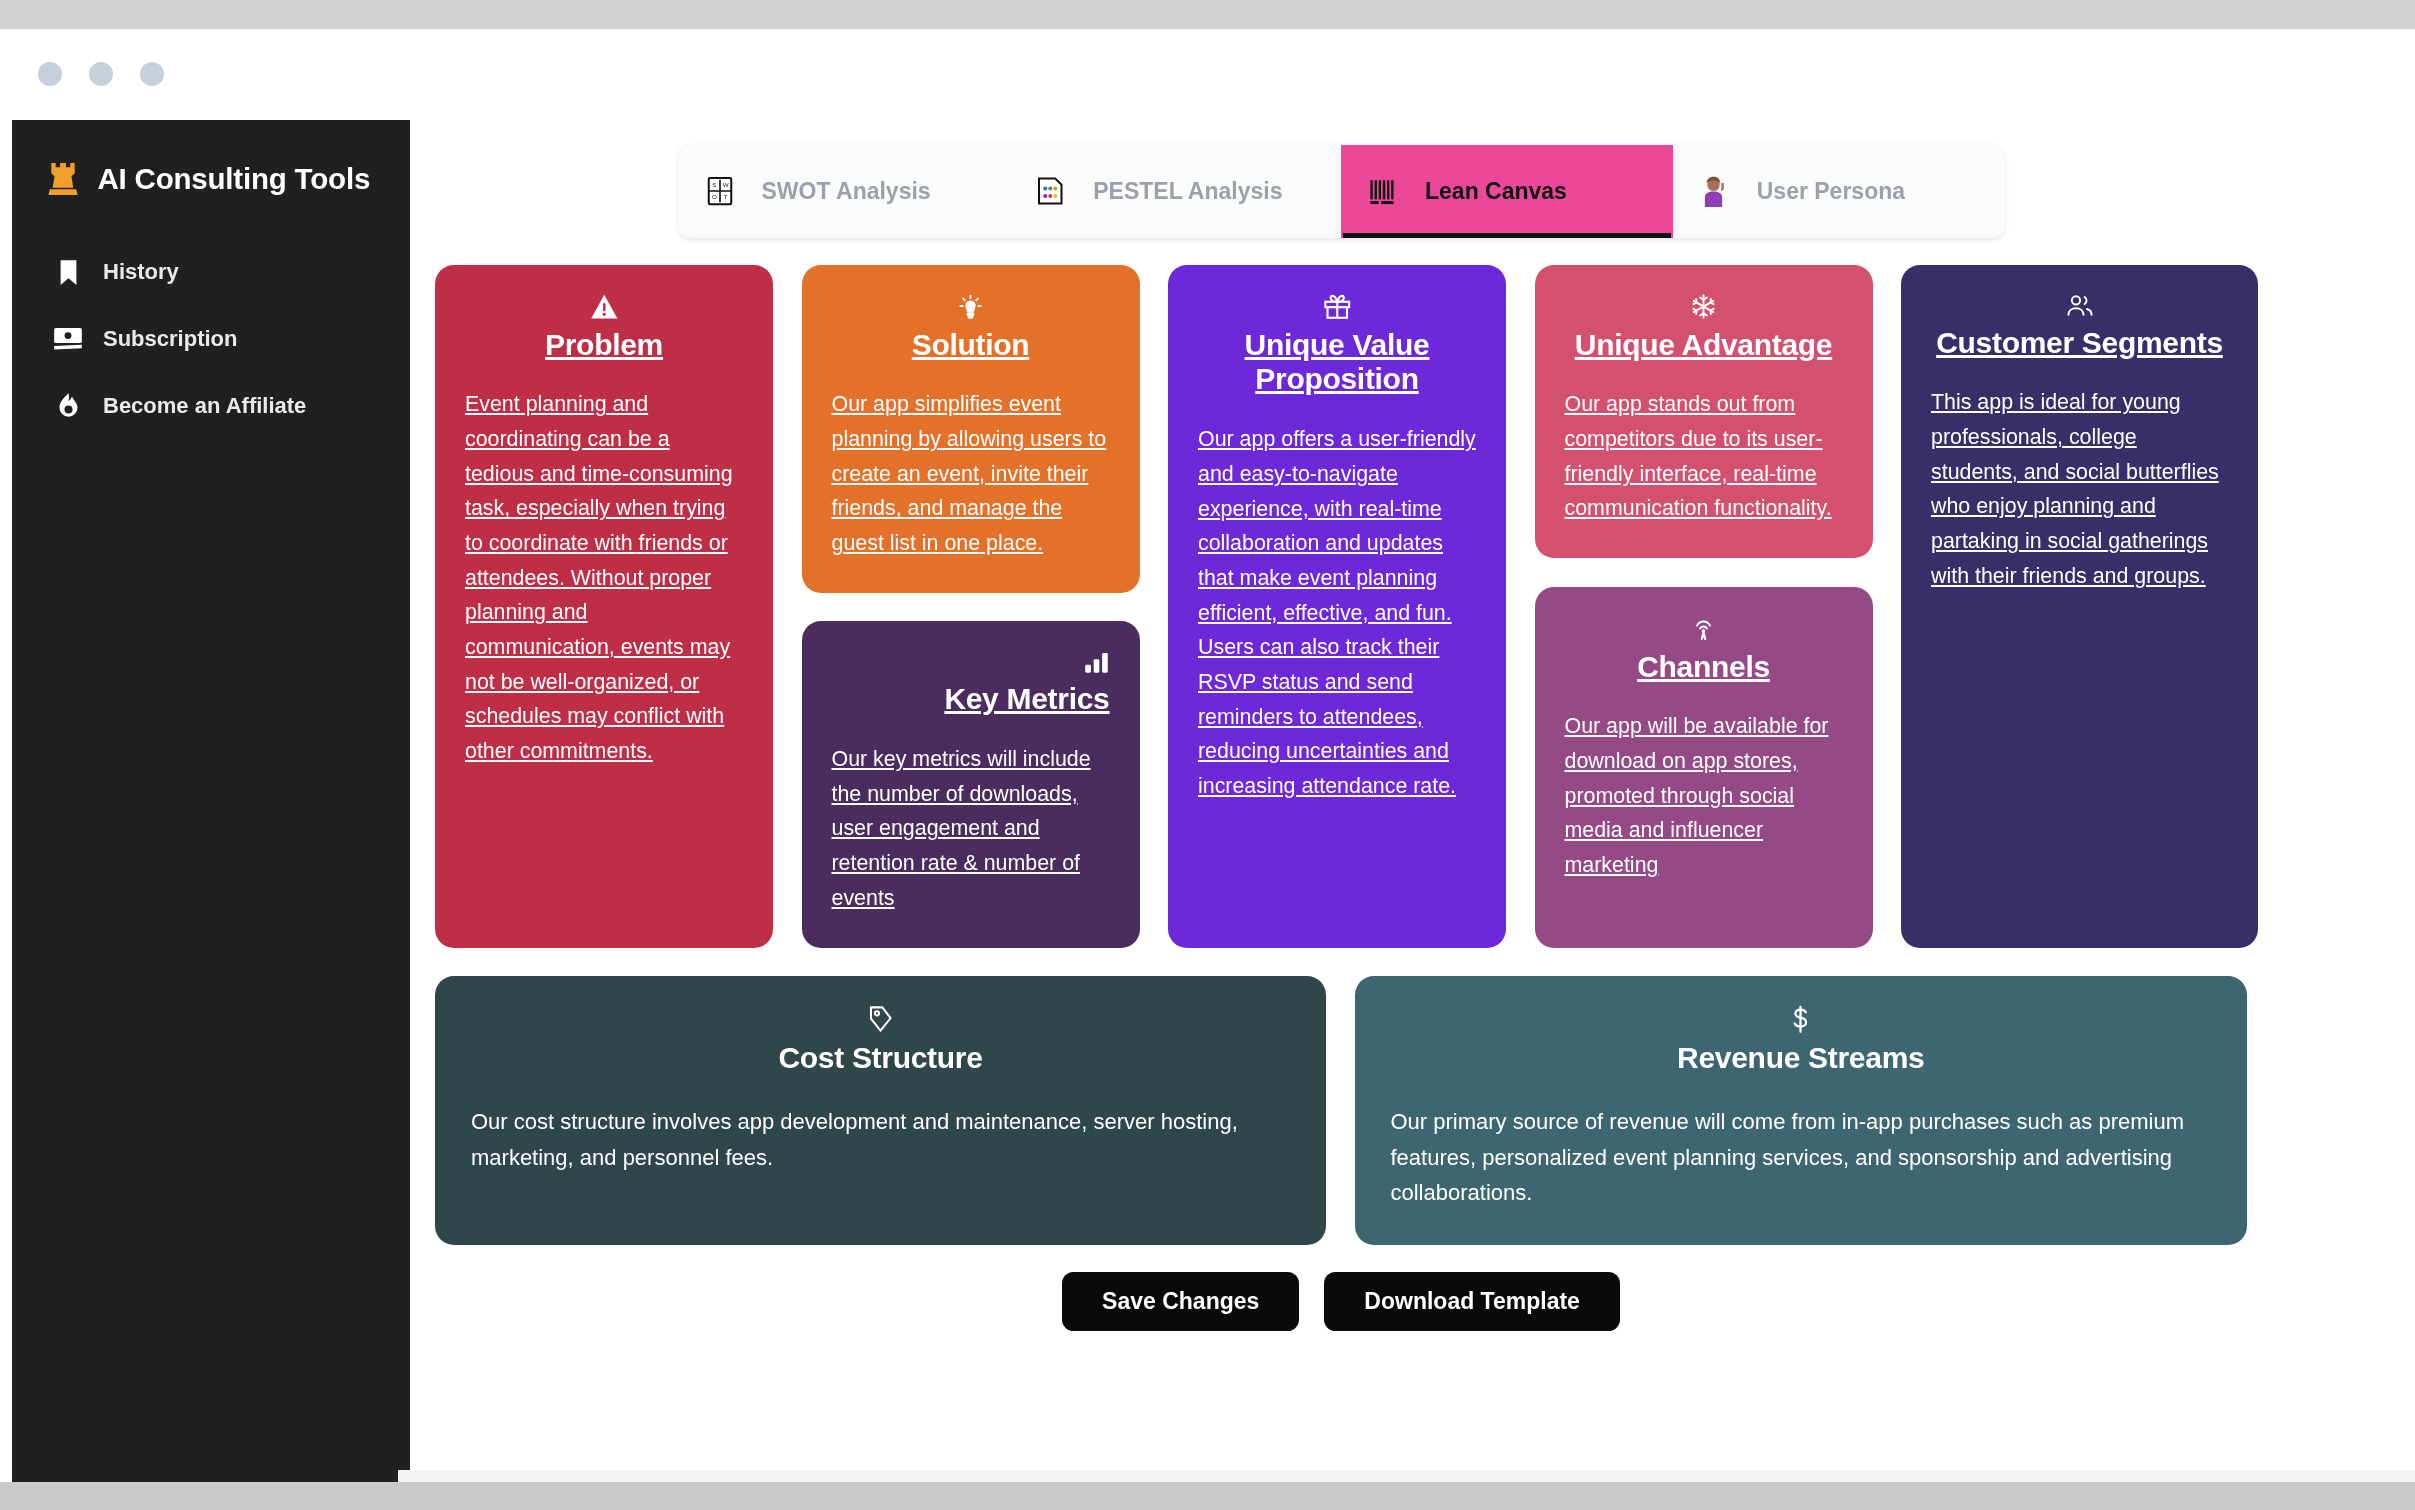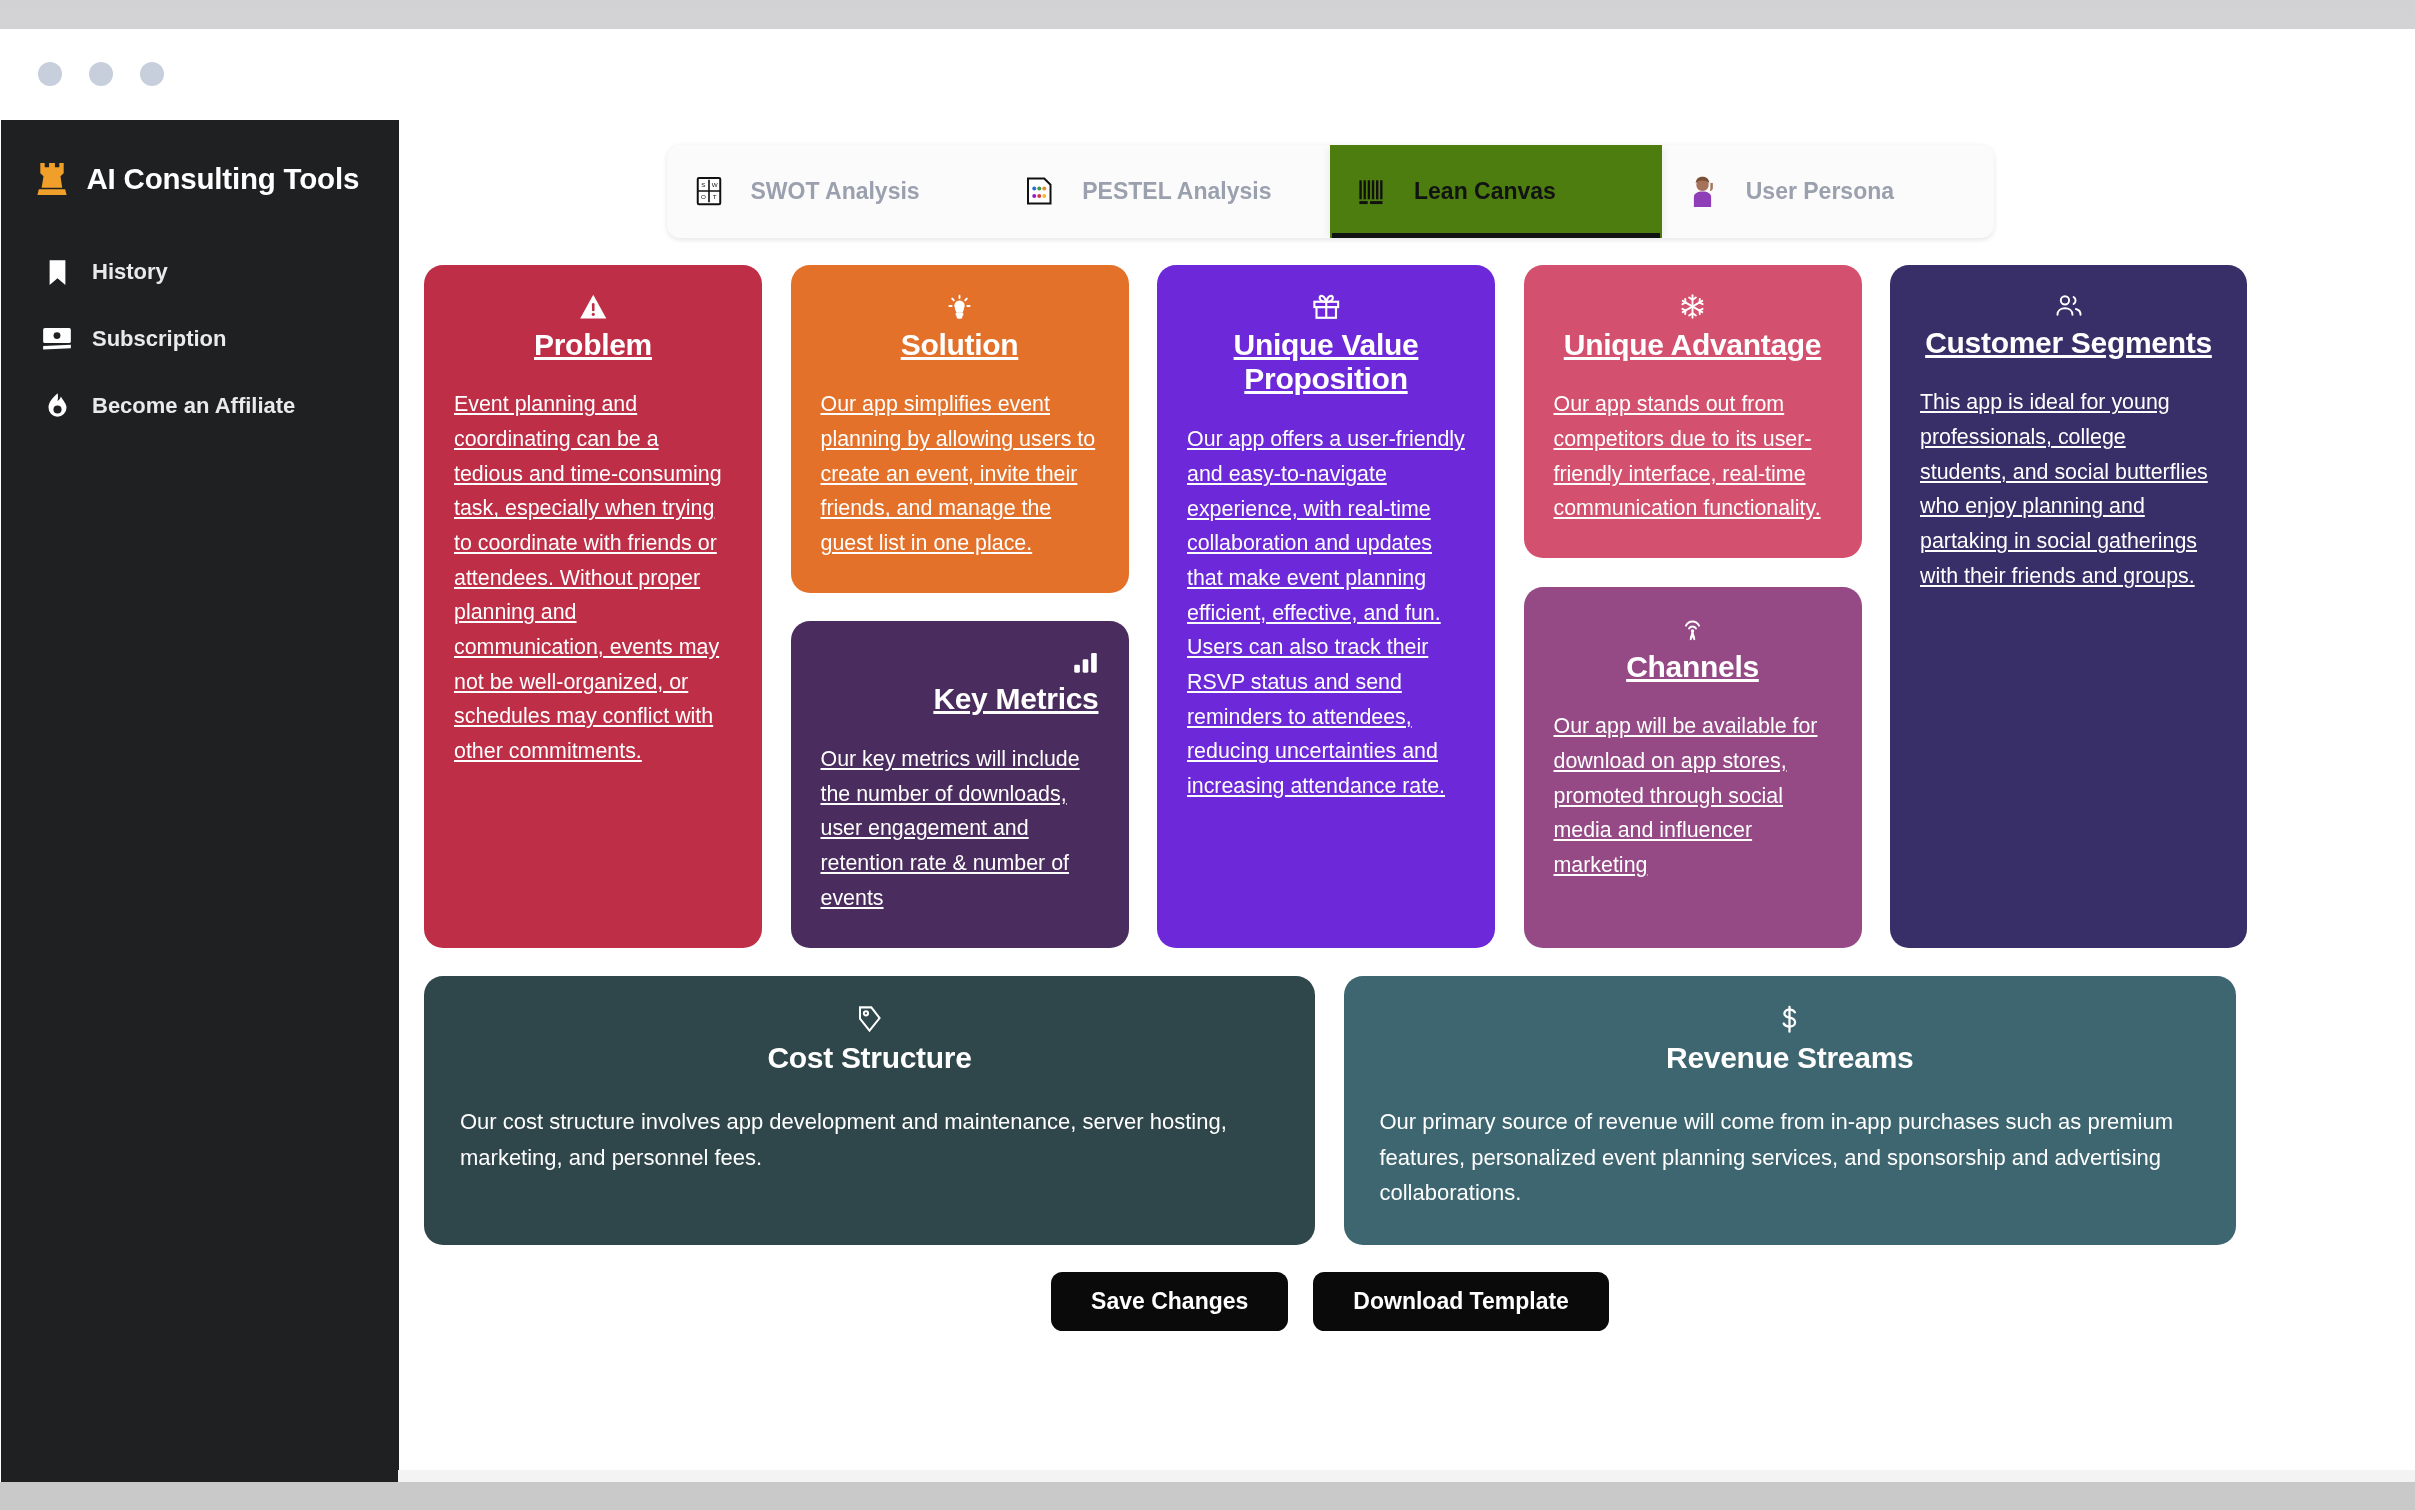--- a/index.html
+++ b/index.html
@@ -20,21 +20,21 @@
   }
   .titlebar {
     position: absolute; left: 0; top: 0; width: 2416px; height: 91px;
     background: #ffffff;
     display: flex; align-items: center;
   }
   .traffic { display: flex; gap: 27px; margin-left: 38px; }
   .dot { width: 24px; height: 24px; border-radius: 50%; background: #c6cfdb; }
 
   .body-area {
-    position: absolute; left: 1px; top: 91px; width: 2240px; height: 1391px;
+    position: absolute; left: 12px; top: 91px; width: 2240px; height: 1391px;
     display: flex;
   }
 
   
   .sidebar {
     width: 398px; flex: 0 0 398px;
     background: #1f2022;
     padding: 0 23px;
     position: relative;
   }
@@ -69,21 +69,21 @@
     box-shadow: 0 1.9px 4.8px rgba(0,0,0,0.10);
     display: flex; align-items: stretch;
     overflow: hidden;
   }
   .tab {
     flex: 1; display: flex; align-items: center; gap: 19px;
     padding-left: 27px;
     cursor: pointer; position: relative;
     background: transparent;
   }
-  .tab.active { background: #4d7c0f; box-shadow: 0 0 9.5px rgba(0,0,0,0.08); }
+  .tab.active { background: #ec4899; box-shadow: 0 0 9.5px rgba(0,0,0,0.08); }
   .tab.active::after {
     content: ""; position: absolute; left: 1.9px; right: 1.9px; bottom: 0;
     height: 4.8px; background: #111214;
   }
   .tab-icon { font-size: 30px; width: 38px; text-align: center; line-height: 1; }
   .tab-label { font-size: 23px; font-weight: 600; color: #9aa0ae; white-space: nowrap; }
   .tab.active .tab-label { color: #111214; }
 
   
   .canvas {

